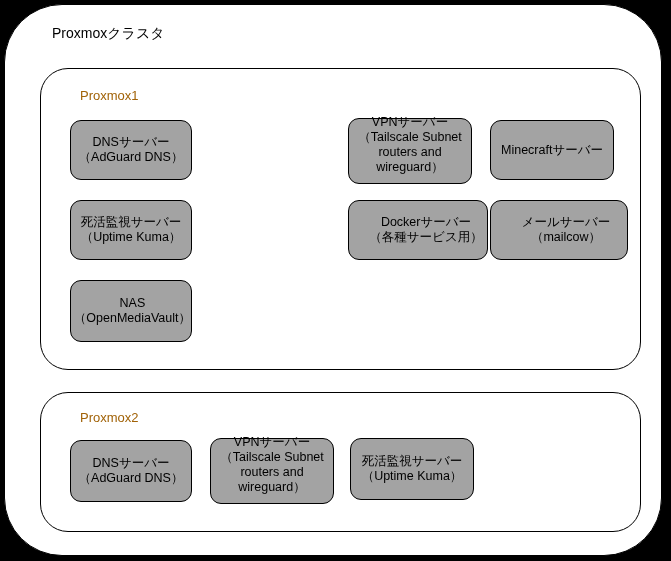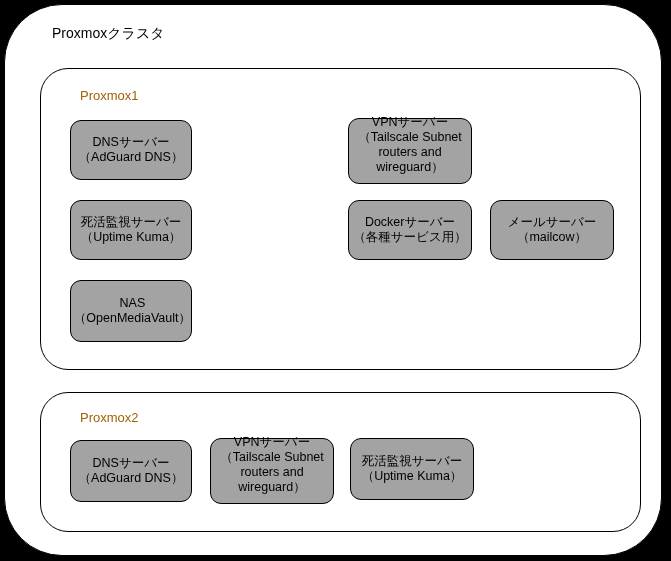--- a/index.html
+++ b/index.html
@@ -89,33 +89,36 @@
       </div>
 
 
       <div class="server overflow-up" style="left:307px; top:49px; width:122px; height:64px;">
         <div class="server-label">VPNサーバー
 （Tailscale Subnet
 routers and
 wireguard）</div>
       </div>
 
+      <div class="server" style="left:449px; top:51px; width:122px; height:58px;">
+        <div class="server-label">Minecraftサーバー</div>
+      </div>
 
       <div class="server" style="left:29px; top:131px; width:120px; height:58px;">
         <div class="server-label">死活監視サーバー
 （Uptime Kuma）</div>
       </div>
 
 
-      <div class="server" style="left:307px; top:131px; width:122px; height:58px;">
+      <div class="server" style="left:307px; top:131px; width:122px; height:58px;padding-left:16px;">
         <div class="server-label">Dockerサーバー
 （各種サービス用）</div>
       </div>
 
-      <div class="server" style="left:449px; top:131px; width:122px; height:58px;">
+      <div class="server" style="left:449px; top:131px; width:122px; height:58px;padding-left:14px;">
         <div class="server-label">メールサーバー
 （mailcow）</div>
       </div>
 
       <div class="server" style="left:29px; top:211px; width:120px; height:60px;justify-content:flex-end;">
         <div class="server-label">NAS
 （OpenMediaVault）</div>
       </div>
     </div>
 

